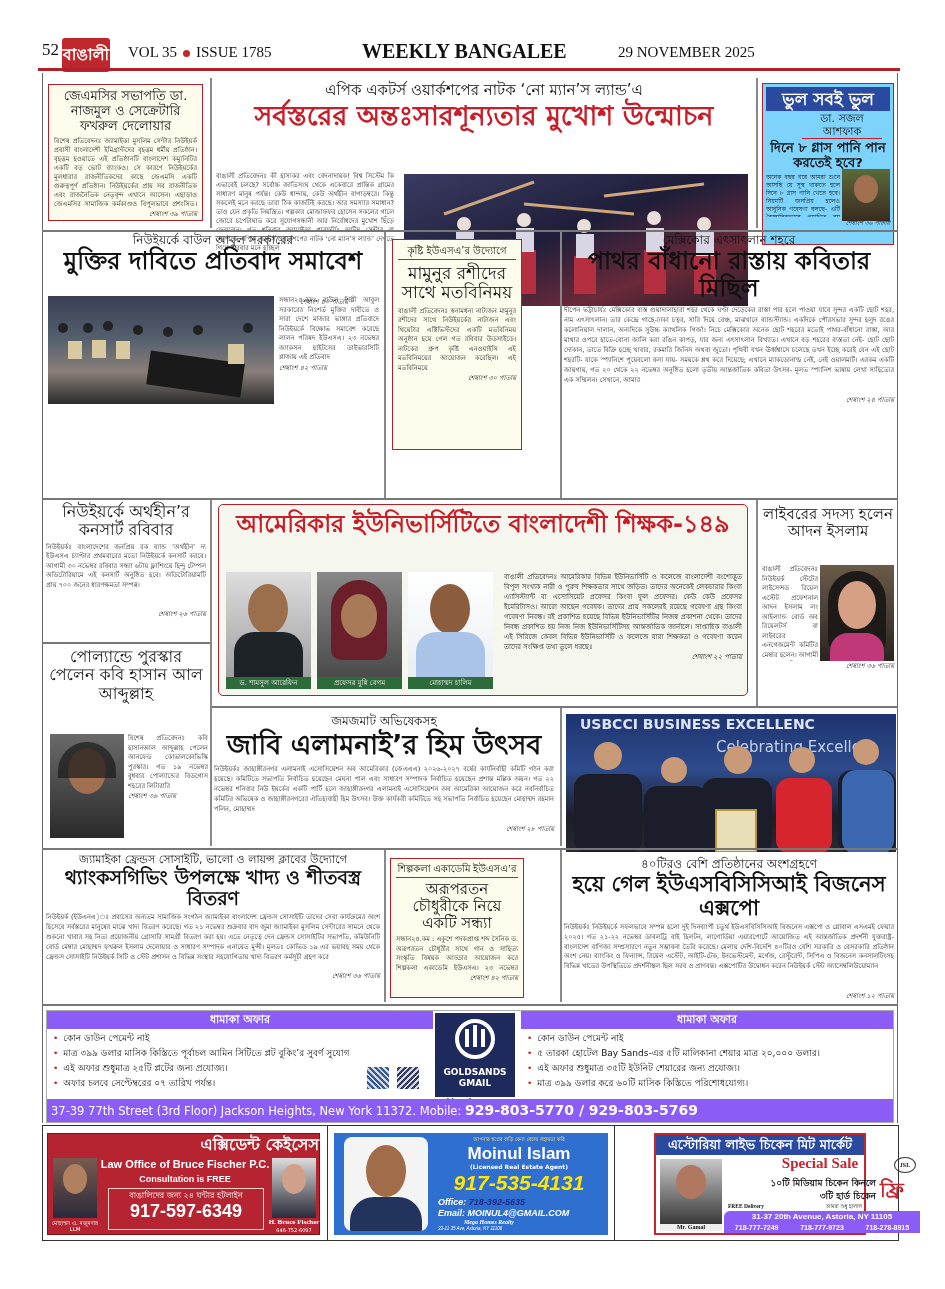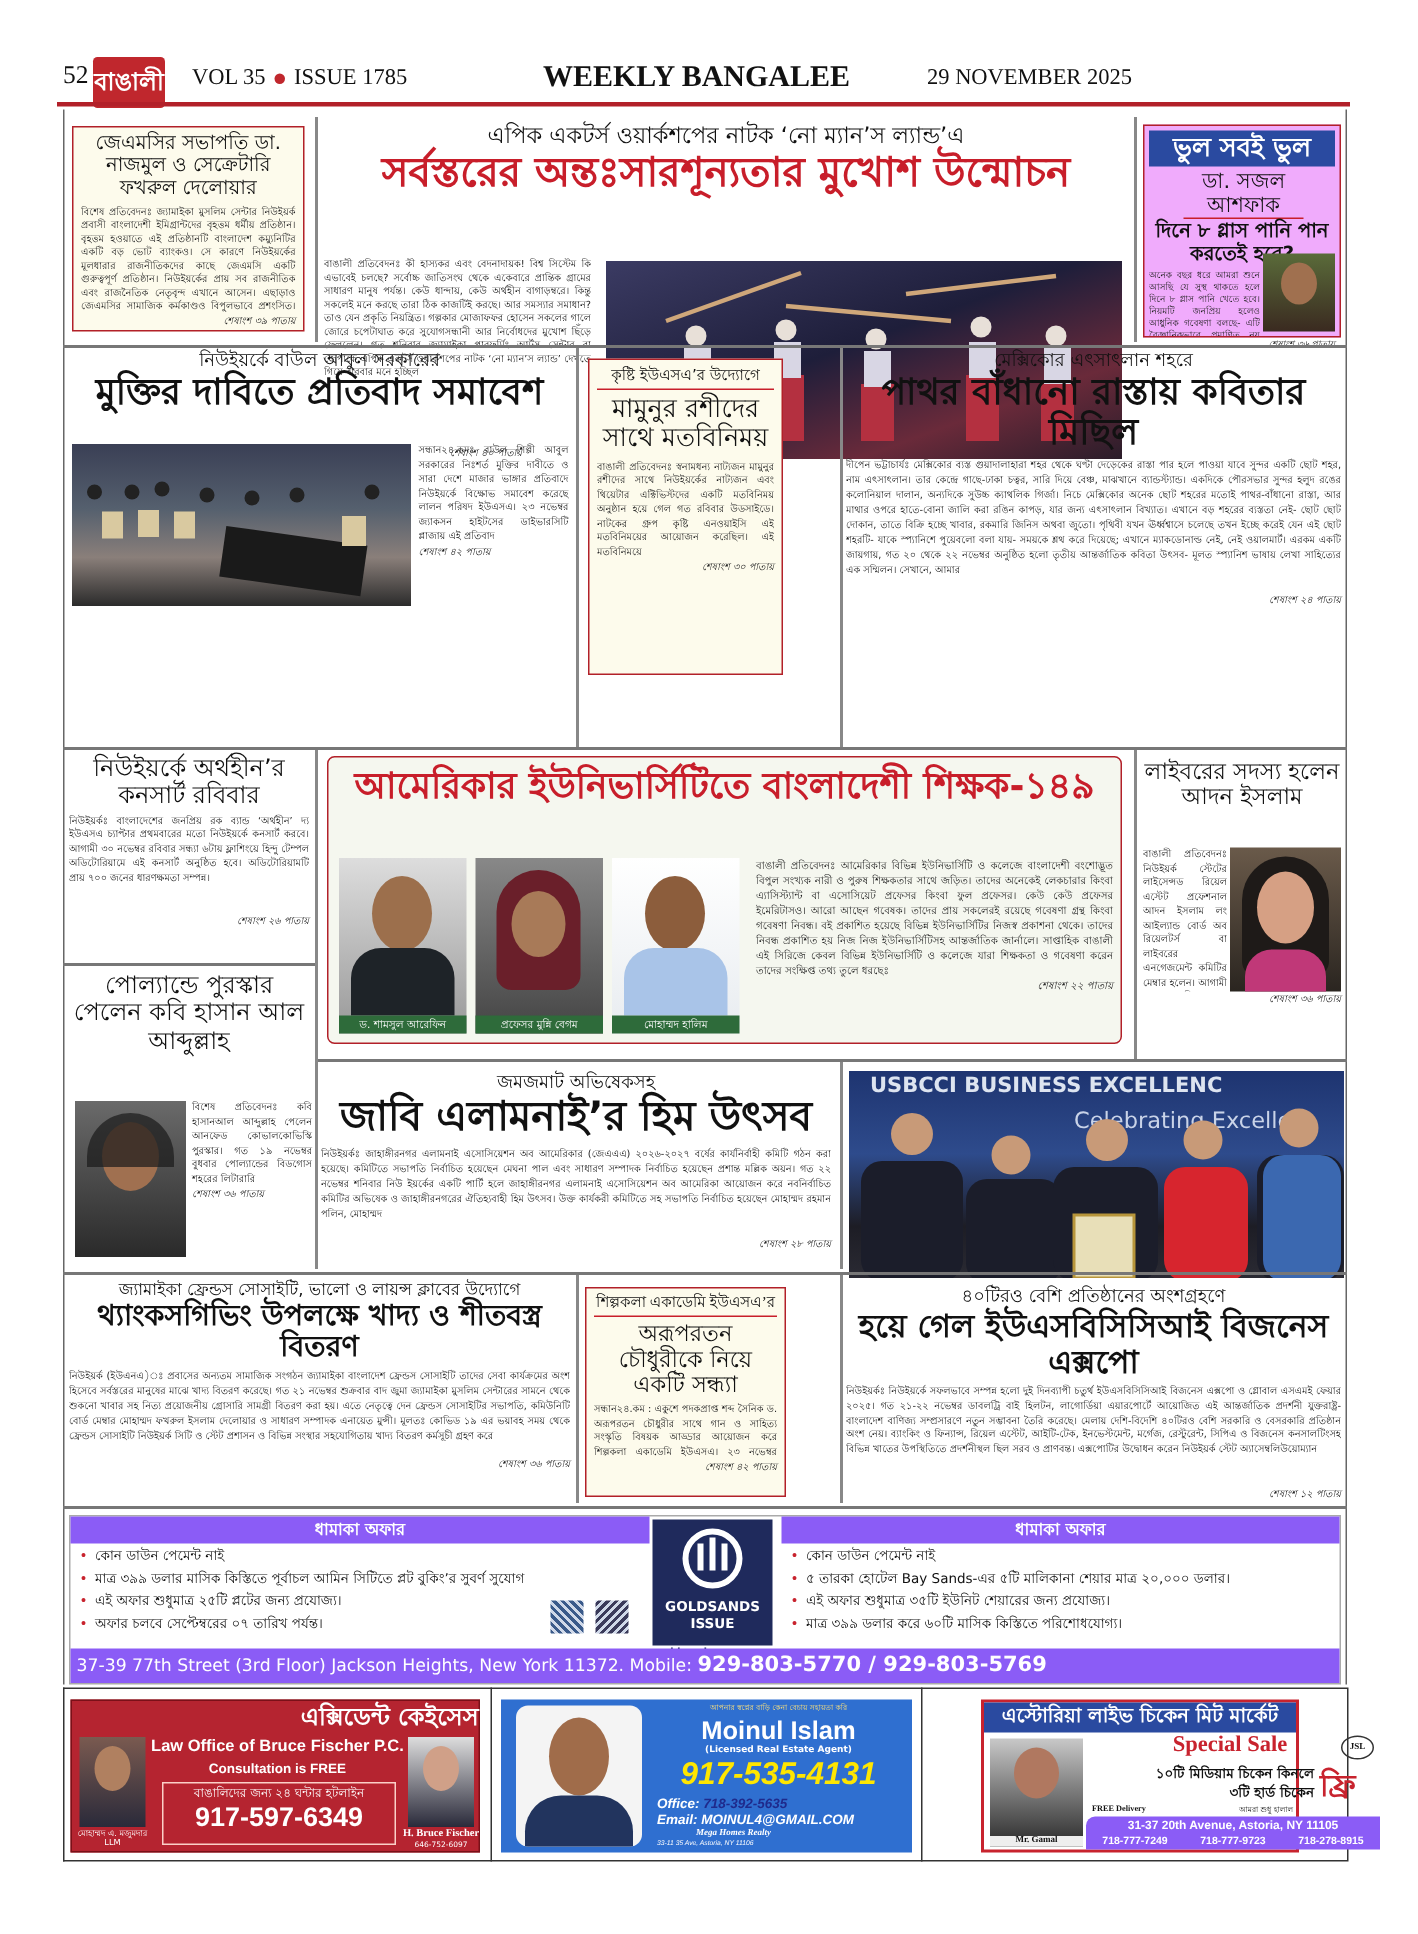--- a/index.html
+++ b/index.html
@@ -77,23 +77,23 @@
         <rect x="52" y="58" width="18" height="24"></rect>
         <rect x="112" y="54" width="18" height="24"></rect>
         <rect x="172" y="60" width="18" height="24"></rect>
         <rect x="242" y="54" width="18" height="24"></rect>
         <rect x="292" y="58" width="18" height="24"></rect>
       </g>
   </svg>
 </div>
 <div class="abs vr" style="left:756px;top:78px;height:150px;"></div>
 
-<div class="abs box" style="left:762px;top:83px;width:132px;height:142px;background:#f0abfc;padding:3px;">
+<div class="abs box" style="left:762px;top:83px;width:132px;height:162px;background:#7dd3fc;padding:3px;">
   <div class="hd" style="background:#2a4aa0;color:#fff;font-size:17px;font-weight:bold;line-height:24px;">ভুল সবই ভুল</div>
-  <div class="hd" style="font-size:14px;margin-top:2px;border-bottom:1.5px solid #c81e2a;width:80px;margin-left:23px;">ডা. সজল আশফাক</div>
+  <div class="hd" style="font-size:11px;margin-top:2px;border-bottom:1.5px solid #c81e2a;width:80px;margin-left:36px;">ডা. সজল আশফাক</div>
   <div class="hd" style="font-size:13px;font-weight:bold;margin-top:2px;">দিনে ৮ গ্লাস পানি পান করতেই হবে?</div>
   <div class="abs" style="left:79px;top:85px;width:48px;height:52px;background:linear-gradient(180deg,#5a6b3a,#3a2a20);">
     <div class="face" style="position:absolute;left:12px;top:6px;width:24px;height:28px;background:#a0704f;"></div>
   </div>
   <div class="body" style="font-size:6px;line-height:8px;width:74px;margin-top:2px;height:44px;overflow:hidden;">অনেক বছর ধরে আমরা শুনে আসছি যে সুস্থ থাকতে হলে দিনে ৮ গ্লাস পানি খেতে হবে। নিয়মটি জনপ্রিয় হলেও আধুনিক গবেষণা বলছে- এটি বৈজ্ঞানিকভাবে প্রমাণিত নয় এবং সবার ক্ষেত্রে তা প্রযোজ্যও নয়। ‘৮×৮ নিয়ম’- অর্থাৎ দিনে আটটি</div>
   <div class="body cont" style="font-size:6px;">শেষাংশ ৩৬ পাতায়</div>
 </div>
 
 <div class="abs hr" style="left:42px;top:230px;width:856px;"></div>
 
@@ -273,21 +273,21 @@
   <div class="abs" style="left:320px;top:56px;width:22px;height:22px;background:repeating-linear-gradient(45deg,#3a5a8a 0 2px,#cfd8e8 2px 4px);"></div>
   <div class="abs" style="left:350px;top:56px;width:22px;height:22px;background:repeating-linear-gradient(-45deg,#3a3a5a 0 2px,#cfd8e8 2px 4px);"></div>
   <div class="abs" style="left:388px;top:2px;width:80px;height:84px;background:#1f2a5c;">
     <svg width="80" height="50">
       <circle cx="40" cy="26" r="18" fill="none" stroke="#fff" stroke-width="4"></circle>
       <rect x="30" y="16" width="4" height="18" fill="#fff"></rect>
         <rect x="38" y="12" width="4" height="22" fill="#fff"></rect>
         <rect x="46" y="16" width="4" height="18" fill="#fff"></rect>
     </svg>
     <div class="hd" style="color:#fff;font-size:9px;font-weight:bold;line-height:11px;">GOLDSANDS</div>
-    <div class="hd" style="color:#fff;font-size:9px;font-weight:bold;line-height:11px;">ISSUE</div>
+    <div class="hd" style="color:#fff;font-size:9px;font-weight:bold;line-height:11px;">GMAIL</div>
   </div>
   <div class="abs hd" style="left:384px;top:87px;width:90px;font-size:6.5px;color:#1f2a5c;font-weight:bold;">goldsandsgroup.com</div>
   <div class="abs ad-red hd" style="left:474px;top:0;width:372px;height:18px;color:#fff;font-size:11px;font-weight:bold;line-height:18px;">ধামাকা অফার</div>
   <div class="abs" style="left:480px;top:20px;width:366px;">
     <div class="bullet">কোন ডাউন পেমেন্ট নাই</div>
     <div class="bullet">৫ তারকা হোটেল Bay Sands-এর ৫টি মালিকানা শেয়ার মাত্র ২০,০০০ ডলার।</div>
     <div class="bullet">এই অফার শুধুমাত্র ৩৫টি ইউনিট শেয়ারের জন্য প্রযোজ্য।</div>
     <div class="bullet">মাত্র ৩৯৯ ডলার করে ৬০টি মাসিক কিস্তিতে পরিশোধযোগ্য।</div>
   </div>
   <div class="abs ad-red" style="left:0;top:88px;width:846px;height:23px;color:#fff;font-family:'DejaVu Sans',sans-serif;font-size:11.5px;line-height:23px;padding-left:4px;white-space:nowrap;">

